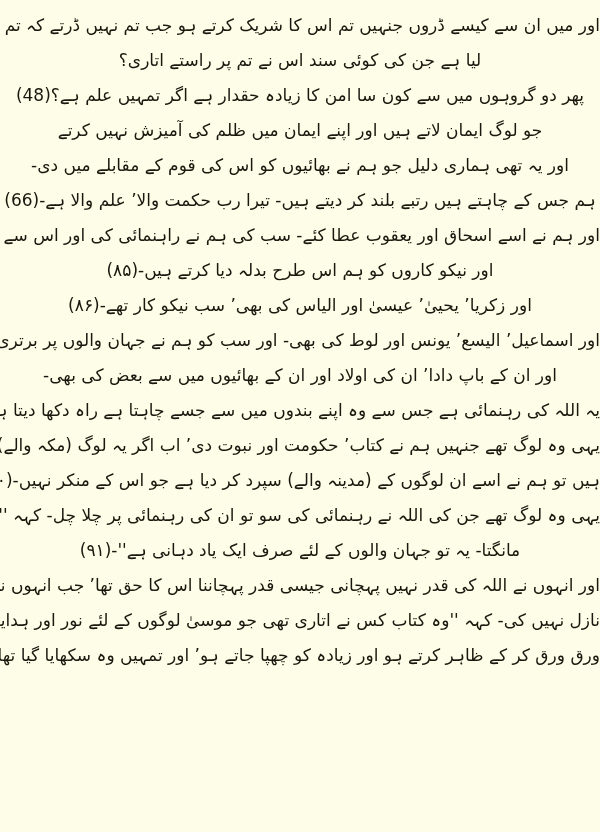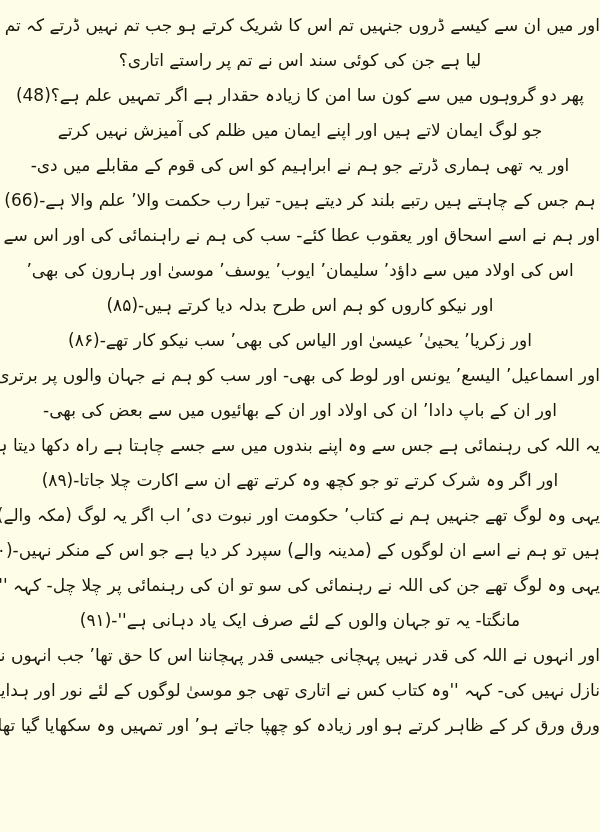--- a/index.html
+++ b/index.html
@@ -36,30 +36,28 @@
   }
 </style>
 </head>
 <body>
 
 <div class="page">
   <div class="line full">اور میں ان سے کیسے ڈروں جنہیں تم اس کا شریک کرتے ہو جب تم نہیں ڈرتے کہ تم نے ان چیزوں کو اللہ کا شریک بنا</div>
   <div class="line">لیا ہے جن کی کوئی سند اس نے تم پر راستے اتاری؟</div>
   <div class="line">پھر دو گروہوں میں سے کون سا امن کا زیادہ حقدار ہے اگر تمہیں علم ہے؟(48)</div>
   <div class="line">جو لوگ ایمان لاتے ہیں اور اپنے ایمان میں ظلم کی آمیزش نہیں کرتے</div>
-  <div class="line">اور یہ تھی ہماری ڈرتے جو ہم نے ابراہیم کو اس کی قوم کے مقابلے میں دی-</div>
+  <div class="line">اور یہ تھی ہماری دلیل جو ہم نے بھائیوں کو اس کی قوم کے مقابلے میں دی-</div>
   <div class="line">ہم جس کے چاہتے ہیں رتبے بلند کر دیتے ہیں- تیرا رب حکمت والا’ علم والا ہے-(66)</div>
   <div class="line full">اور ہم نے اسے اسحاق اور یعقوب عطا کئے- سب کی ہم نے راہنمائی کی اور اس سے پہلے ہم نے نوح کی رہنمائی کی’ اور</div>
-  <div class="line">اس کی اولاد میں سے داؤد’ سلیمان’ ایوب’ یوسف’ موسیٰ اور ہارون کی بھی’</div>
   <div class="line">اور نیکو کاروں کو ہم اس طرح بدلہ دیا کرتے ہیں-(۸۵)</div>
   <div class="line">اور زکریا’ یحییٰ’ عیسیٰ اور الیاس کی بھی’ سب نیکو کار تھے-(۸۶)</div>
   <div class="line">اور اسماعیل’ الیسع’ یونس اور لوط کی بھی- اور سب کو ہم نے جہان والوں پر برتری دی’(۸۷)</div>
   <div class="line">اور ان کے باپ دادا’ ان کی اولاد اور ان کے بھائیوں میں سے بعض کی بھی-</div>
   <div class="line">یہ اللہ کی رہنمائی ہے جس سے وہ اپنے بندوں میں سے جسے چاہتا ہے راہ دکھا دیتا ہے-</div>
-  <div class="line">اور اگر وہ شرک کرتے تو جو کچھ وہ کرتے تھے ان سے اکارت چلا جاتا-(۸۹)</div>
   <div class="line full">یہی وہ لوگ تھے جنہیں ہم نے کتاب’ حکومت اور نبوت دی’ اب اگر یہ لوگ (مکہ والے) اس (ہدایت) کا انکار کرتے</div>
   <div class="line">ہیں تو ہم نے اسے ان لوگوں کے (مدینہ والے) سپرد کر دیا ہے جو اس کے منکر نہیں-(۹۰)</div>
   <div class="line full">یہی وہ لوگ تھے جن کی اللہ نے رہنمائی کی سو تو ان کی رہنمائی پر چلا چل- کہہ ''میں تم سے اس کی کوئی اجرت نہیں</div>
   <div class="line">مانگتا- یہ تو جہان والوں کے لئے صرف ایک یاد دہانی ہے''-(۹۱)</div>
   <div class="line full">اور انہوں نے اللہ کی قدر نہیں پہچانی جیسی قدر پہچاننا اس کا حق تھا’ جب انہوں نے کہا کہ اللہ نے کسی بشر پر کوئی شے</div>
   <div class="line full">نازل نہیں کی- کہہ ''وہ کتاب کس نے اتاری تھی جو موسیٰ لوگوں کے لئے نور اور ہدایت کے طور پر لایا تھا’ جسے تم</div>
   <div class="line full">ورق ورق کر کے ظاہر کرتے ہو اور زیادہ کو چھپا جاتے ہو’ اور تمہیں وہ سکھایا گیا تھا جو تم اور تمہارے باپ دادا نہیں</div>
 </div>
 
 </body></html>

